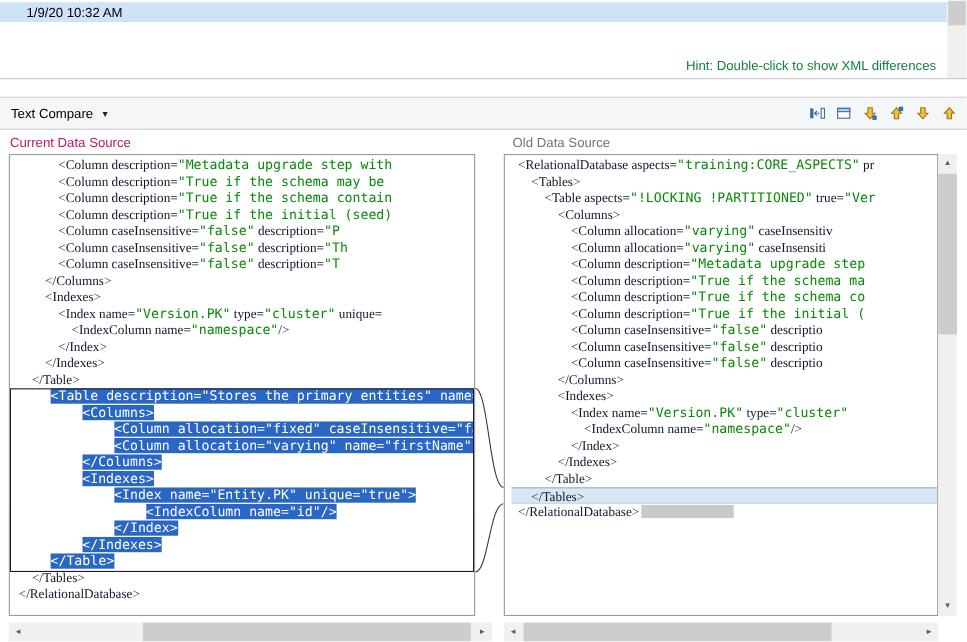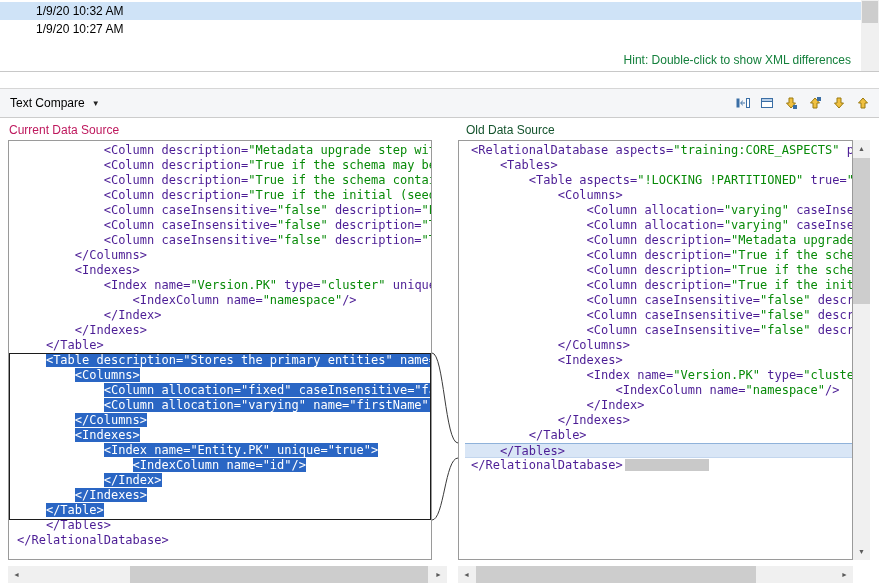--- a/index.html
+++ b/index.html
@@ -3,46 +3,46 @@
 <meta charset="utf-8">
 <style>
   * { box-sizing: border-box; margin: 0; padding: 0; }
   html,body { background:#fff; }
   .root {
     position: relative; width: 879px; height: 584px; overflow: hidden;
     background: #fff; font-family: "Liberation Sans", sans-serif; font-size: 12px; color:#000;
   }
   
   .history { position:absolute; left:0; top:0; width:861px; height:71px; background:#fff; }
-  .hrow { height:18px; line-height:18px; padding-left:36px; white-space:nowrap; }
+  .hrow { height:18px; line-height:18px; padding-left:24px; white-space:nowrap; }
   .hrow.selected { background: var(--selection-light, #cfe3f7); }
   .hrows { position:absolute; left:0; top:2px; right:0; }
   .hint { position:absolute; right:10px; top:53px; color:#15803d; }
   .hist-scroll { position:absolute; right:0; top:0; width:18px; height:71px; background:#f0f0f0; }
   .hist-thumb { position:absolute; left:1px; right:1px; top:1px; height:22px; background:#cdcdcd; }
   .sep1 { position:absolute; left:0; top:71px; width:879px; height:1px; background:#c8c8c8; }
   
   .cmp-header { position:absolute; left:0; top:88px; width:879px; height:30px;
     background:#f5f6f8; border-top:1px solid #d6d6d6; border-bottom:1px solid #cccccc;
     display:flex; align-items:center; }
   .cmp-title { margin-left:10px; display:flex; align-items:center; gap:7px; color:#000; }
   .caret { font-size:8px; color:#222; }
   .toolbar { margin-left:auto; margin-right:6px; display:flex; gap:3px; }
   .tbtn { width:21px; height:21px; display:flex; align-items:center; justify-content:center; cursor:default; }
   
   .pane-title-left { position:absolute; left:9px; top:123px; color:#be185d; }
-  .pane-title-right { position:absolute; left:466px; top:123px; color:#14532d; }
+  .pane-title-right { position:absolute; left:466px; top:123px; color:#737373; }
   
   .pane { position:absolute; top:140px; height:420px; border:1px solid #9a9a9a; background:#fff;
     font-family:"DejaVu Sans Mono","Liberation Mono",monospace; font-size:12px; line-height:15px;
     overflow:hidden; padding:2px 0 0 8px; }
   .pane-left { left:8px; width:424px; }
   .pane-right { left:458px; width:395px; padding-left:12px; }
   .cline { height:15px; white-space:pre; overflow:hidden; }
-  .tag { color:#4c1d95; }
+  .tag { color:#0f172a;font-family:Liberation Serif, serif; }
   .str { color: var(--string-green, #088a08); }
   .selspan { background: var(--selection-blue, #2a66c4); color:#fff; }
   .selbox { position:absolute; left:0; right:0; border:1px solid #1c1c1c; pointer-events:none; }
   .cline.band { background: var(--band-blue, #d9e6f6); margin-left:-6px; padding-left:6px;
     border-top:1px solid #8fb2da; border-bottom:1px solid #c3d6ee; }
   .endmarker { display:inline-block; width:84px; height:12px; background:#c9c9c9; vertical-align:-2px; margin-left:2px; }
   .gapsvg { position:absolute; left:432px; top:140px; }
   
   .vscroll { position:absolute; left:853px; top:140px; width:17px; height:420px; background:#f0f0f0; }
   .varrow { position:absolute; left:0; width:17px; height:17px; font-size:7px; color:#5a5a5a;
@@ -58,21 +58,20 @@
   .hthumb { position:absolute; top:0; height:17px; background:#cdcdcd; }
 </style>
 </head>
 <body>
 
 <div class="root">
 
   <div class="history">
     <div class="hrows">
         <div class="hrow selected">1/9/20 10:32 AM</div>
-        <div class="hrow">1/9/20 10:27 AM</div>
       </div>
     <div class="hint">Hint: Double-click to show XML differences</div>
   </div>
   <div class="hist-scroll">
     <div class="hist-thumb"></div>
   </div>
   <div class="sep1"></div>
 
   <div class="cmp-header">
     <div class="cmp-title">

